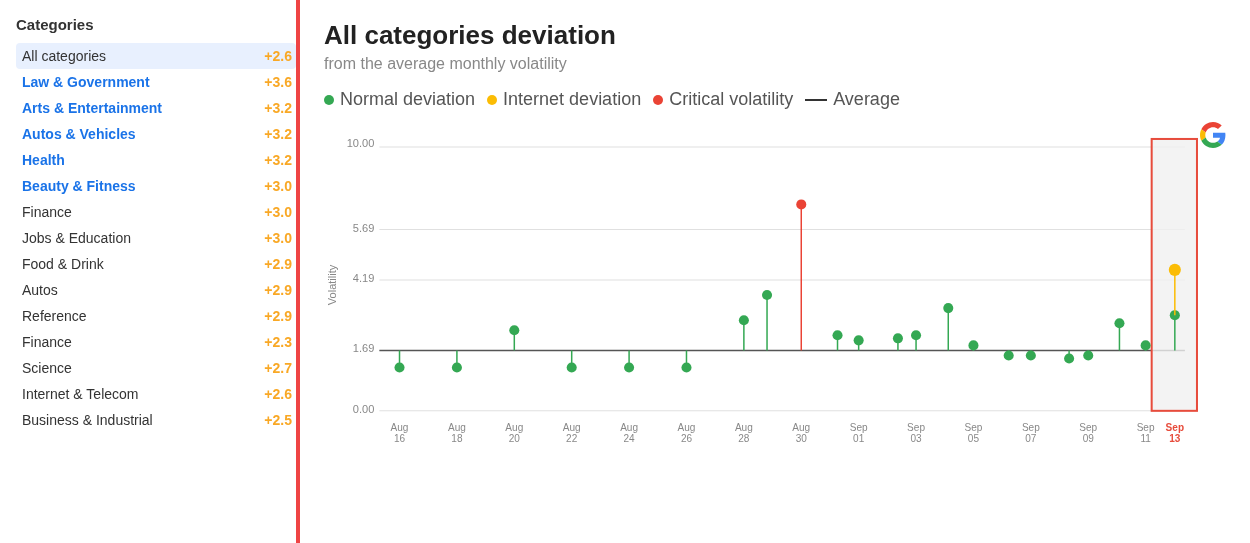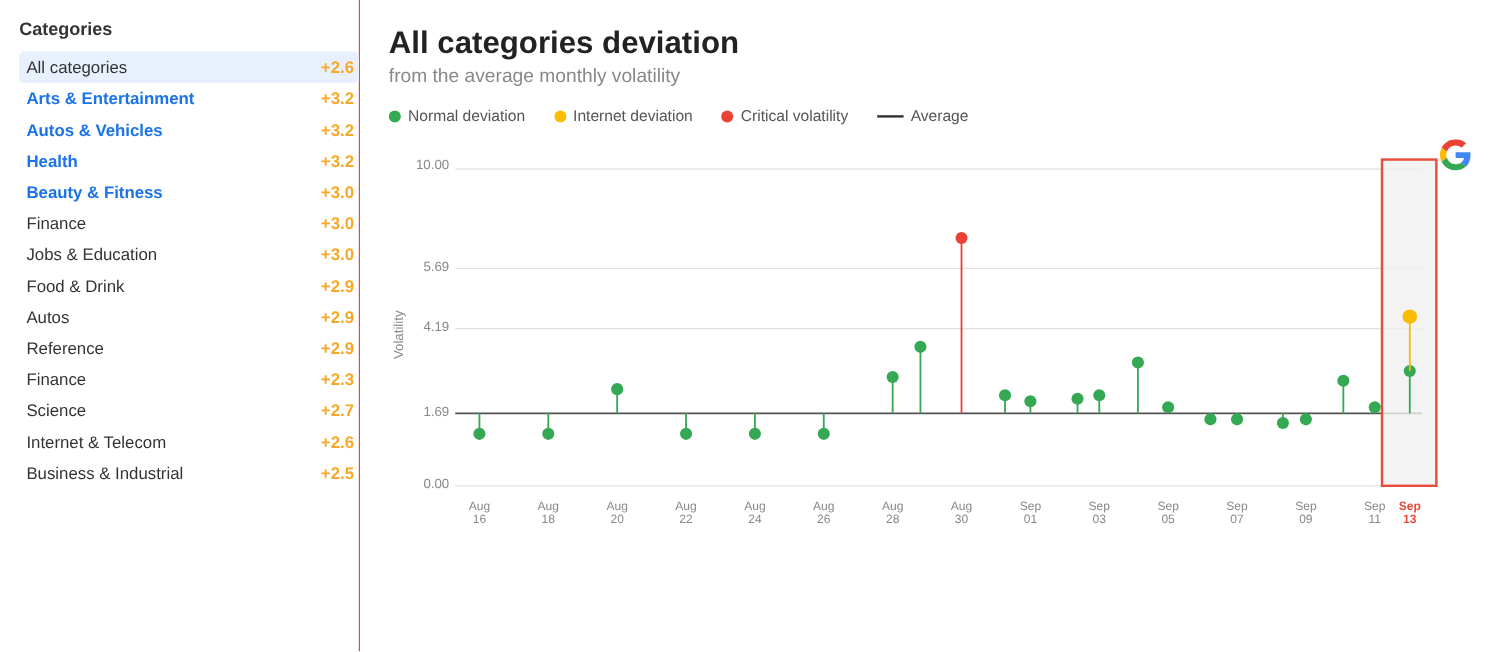--- a/index.html
+++ b/index.html
@@ -3,21 +3,21 @@
   <meta charset="utf-8">
   <style>
     * { box-sizing: border-box; margin: 0; padding: 0; }
     body { font-family: Arial, sans-serif; background: #fff; display: flex; width: 1250px; min-height: 543px; overflow: hidden; }
 
     
     #sidebar {
       width: 300px;
       min-width: 300px;
       padding: 16px 0 0 16px;
-      border-right: 1px solid #ef4444;
+      border-right: 4px solid #ef4444;
     }
     #sidebar h2 {
       font-size: 15px;
       font-weight: 700;
       color: #333;
       margin-bottom: 10px;
     }
     .cat-item {
       display: flex;
       justify-content: space-between;
@@ -50,23 +50,23 @@
     #main .subtitle {
       font-size: 16px;
       color: #888;
       margin-bottom: 16px;
     }
 
     
     .legend {
       display: flex;
       align-items: flex-start;
-      gap: 24px;
+      gap: 12px;
       margin-bottom: 10px;
-      font-size: 13px;
+      font-size: 18px;
       color: #555;
     }
     .legend-item {
       display: flex;
       align-items: center;
       gap: 6px;
     }
     .legend-dot {
       width: 10px;
       height: 10px;
@@ -103,20 +103,24 @@
   </style>
 </head>
 <body>
 
 <div id="sidebar">
   <h2>Categories</h2>
   <div id="cat-list">
       <div class="cat-item selected normal">
         <span class="cat-name">All categories</span>
         <span class="cat-value">+2.6</span>
+      </div>
+      <div class="cat-item">
+        <span class="cat-name">Law &amp; Government</span>
+        <span class="cat-value">+3.6</span>
       </div>
       <div class="cat-item">
         <span class="cat-name">Arts &amp; Entertainment</span>
         <span class="cat-value">+3.2</span>
       </div>
       <div class="cat-item">
         <span class="cat-name">Autos &amp; Vehicles</span>
         <span class="cat-value">+3.2</span>
       </div>
       <div class="cat-item">

